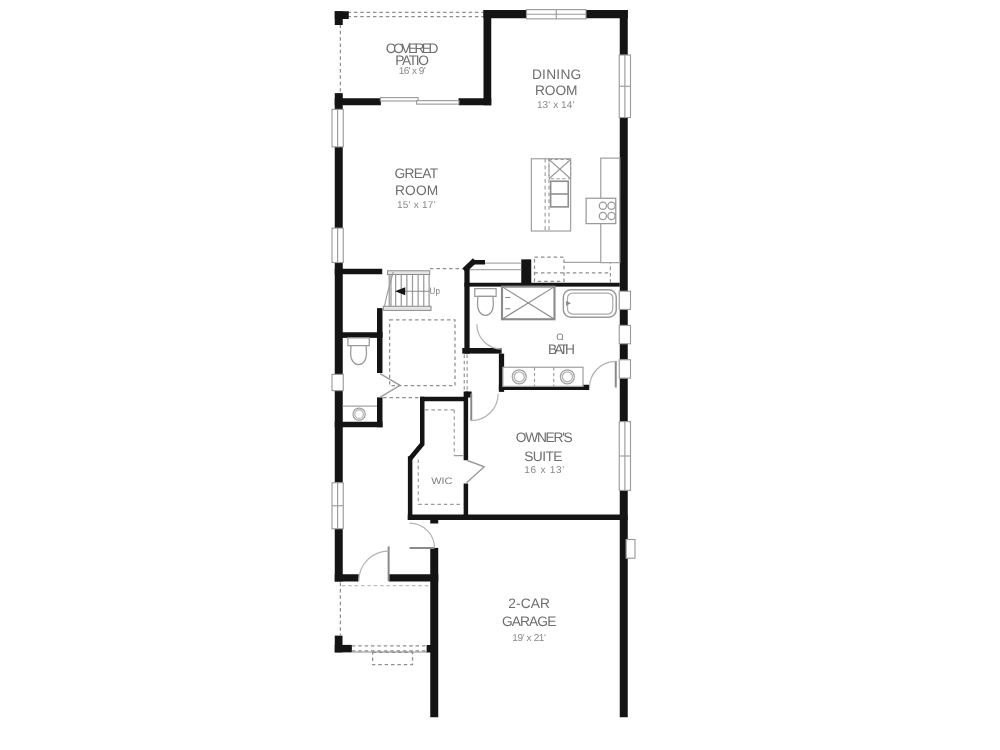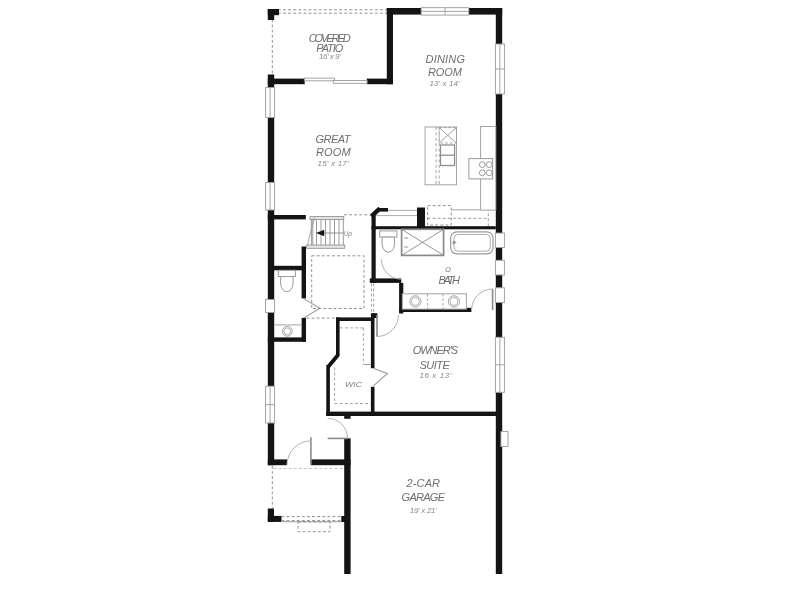--- a/index.html
+++ b/index.html
@@ -1,16 +1,16 @@
 <!DOCTYPE html>
 <html><head>
 <meta charset="utf-8">
 <style>
 html,body{margin:0;padding:0;background:#fff;}
-#wrap{width:800px;height:574px;position:relative;background:#fff;overflow:hidden;font-style:italic;}
+#wrap{width:800px;height:574px;position:relative;background:#fff;overflow:hidden;}
 svg{display:block;}
 text{font-family:"Liberation Sans",sans-serif;fill:#4f4f4f;}
 .room{font-size:11px;fill:#6e6e6e;}
 .dim{font-size:8px;fill:#878787;}
 .small{font-size:7.5px;fill:#7d7d7d;}
 </style>
 </head>
 <body>
 <div id="wrap">
 <svg width="800" height="600" viewBox="0 0 800 600">

